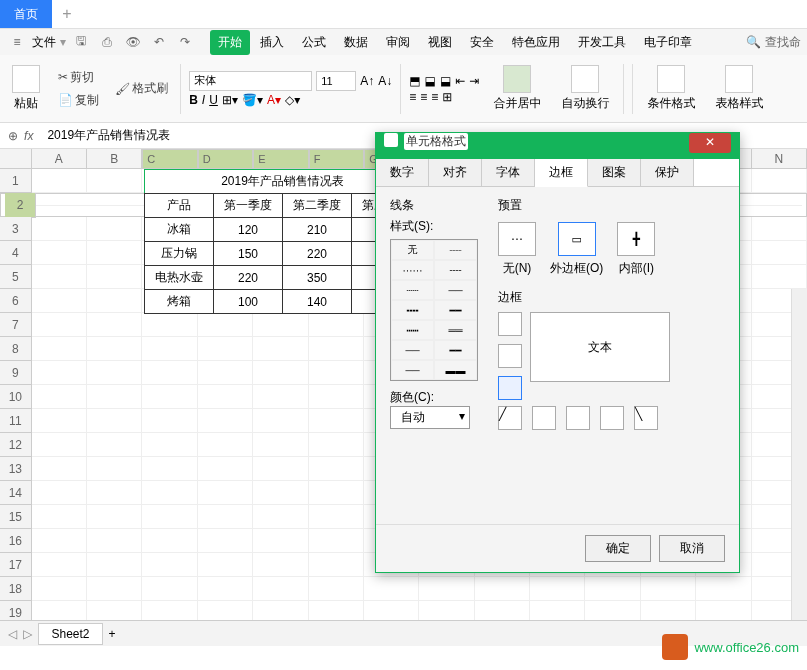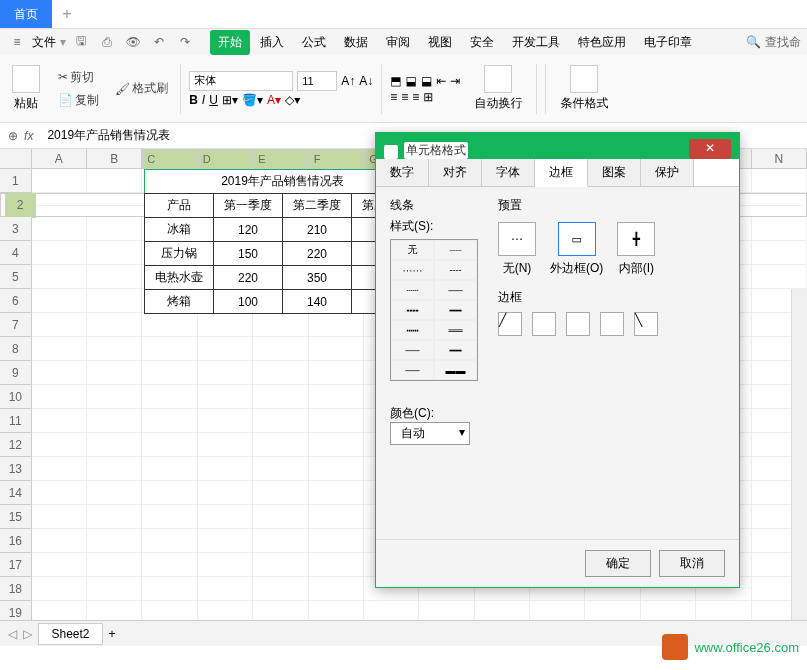--- a/index.html
+++ b/index.html
@@ -48,21 +48,21 @@
 .rowc.sel .cell { background:#eaf1dc; }
 .rowc.sel .rh { background:#c3d8a0; }
 
 
 .dtable { border:1.5px solid #14b45a; }
 .dtable td { border:1px solid #333; padding:3px 10px; text-align:center; background:#fff; }
 .dtable .title td { border:none; border-bottom:1px solid #333; }
 
 
 .dialog { position:absolute; left:375px; top:132px; width:365px; background:#f4f4f4; border:1px solid #14b45a; box-shadow:0 3px 12px rgba(0,0,0,.3); }
-.dlg-title { background:#14b45a; height:26px; display:flex; align-items:flex-end; padding:0 8px; color:#fff; gap:6px; }
+.dlg-title { background:#14b45a; height:26px; display:flex; align-items:flex-start; padding:0 8px; color:#fff; gap:6px; }
 .dlg-title .ico { width:14px; height:14px; background:#fff; border-radius:2px; }
 .dlg-close { margin-left:auto; background:#c8443a; color:#fff; width:42px; height:20px; border-radius:3px; text-align:center; line-height:18px; }
 .dlg-tabs { display:flex; border-bottom:1px solid #ccc; background:#fff; }
 .dlg-tab { padding:5px 14px; border-right:1px solid #ccc; background:#f0f0f0; }
 .dlg-tab.active { background:#fff; border-bottom:1px solid #fff; margin-bottom:-1px; }
 .dlg-body { padding:10px 14px 14px; }
 .line-grid { border:1px solid #999; width:88px; display:grid; grid-template-columns:1fr 1fr; }
 .line-grid div { height:20px; border:1px solid #eee; display:flex; align-items:center; justify-content:center; font-size:10px; }
 .preset-btns { display:flex; gap:14px; }
 .pbtn { display:flex; flex-direction:column; align-items:center; gap:4px; }
@@ -110,22 +110,22 @@
   <span class="mi">↶</span>
   <span class="mi">↷</span>
   <div class="tabs">
     <span class="active">开始</span>
     <span>插入</span>
     <span>公式</span>
     <span>数据</span>
     <span>审阅</span>
     <span>视图</span>
     <span>安全</span>
+    <span>特色应用</span>
     <span>开发工具</span>
-    <span>特色应用</span>
     <span>电子印章</span>
   </div>
   <div class="search">
     <span>🔍</span>
     <span>查找命</span>
   </div>
 </div>
 
 <div class="ribbon">
   <div class="bigbtn">
@@ -133,21 +133,21 @@
     <span>粘贴</span>
   </div>
   <div class="rgroup">
     <div class="rbtn">✂ <span>剪切</span></div>
     <div class="rbtn">📄 <span>复制</span></div>
   </div>
   <div class="rbtn">🖌<br><span>格式刷</span></div>
   <div class="vsep"></div>
   <div class="rgroup">
     <div class="rrow">
-      <div class="sel" style="width:104px">宋体</div>
+      <div class="sel" style="width:123px">宋体</div>
       <div class="sel" style="width:40px">11</div>
       <span>A↑</span>
       <span>A↓</span>
     </div>
     <div class="rrow">
       <b>B</b>
       <i>I</i>
       <u>U</u>
       <span>⊞▾</span>
       <span>🪣▾</span>
@@ -165,28 +165,36 @@
       <span>⇥</span>
     </div>
     <div class="rrow">
       <span>≡</span>
       <span>≡</span>
       <span>≡</span>
       <span>⊞</span>
     </div>
   </div>
   <div class="bigbtn">
+    <div class="ico" style="background:#d8e8d0"></div>
+    <span>合并居中</span>
+  </div>
+  <div class="bigbtn">
     <div class="ico"></div>
     <span>自动换行</span>
   </div>
   <div class="vsep"></div>
   <div class="vsep"></div>
   <div class="bigbtn">
     <div class="ico"></div>
     <span>条件格式</span>
+  </div>
+  <div class="bigbtn">
+    <div class="ico"></div>
+    <span>表格样式</span>
   </div>
 </div>
 
 <div class="fbar">
   <div class="fx">
     <span>⊕</span>
     <i>fx</i>
   </div>
   <div class="formula-in">2019年产品销售情况表</div>
 </div>
@@ -616,40 +624,48 @@
           <div>──</div>
           <div>╍╍</div>
           <div>━━</div>
           <div>┅┅</div>
           <div>══</div>
           <div>──</div>
           <div>━━</div>
           <div>──</div>
           <div>▬▬</div>
         </div>
-        <div style="margin-top:24px">颜色(C):</div>
+        <div style="margin-top:8px">颜色(C):</div>
         <div class="color-sel">自动</div>
       </div>
       <div style="flex:1">
         <div>预置</div>
         <div class="preset-btns" style="margin:8px 0 12px">
           <div class="pbtn">
               <div class="pbox">⋯</div>
               <span>无(N)</span>
             </div>
           <div class="pbtn">
               <div class="pbox sel">▭</div>
               <span>外边框(O)</span>
             </div>
           <div class="pbtn">
               <div class="pbox">╋</div>
               <span>内部(I)</span>
             </div>
         </div>
         <div>边框</div>
+        <div class="border-area" style="margin-top:6px">
+          <div class="side-btns">
+            <div class="sbox"></div>
+            <div class="sbox"></div>
+            <div class="sbox sel"></div>
+          </div>
+          <div class="preview">文本</div>
+        </div>
         <div class="bottom-btns">
           <div class="sbox">╱</div>
           <div class="sbox"></div>
           <div class="sbox"></div>
           <div class="sbox"></div>
           <div class="sbox">╲</div>
         </div>
       </div>
     </div>
   </div>

